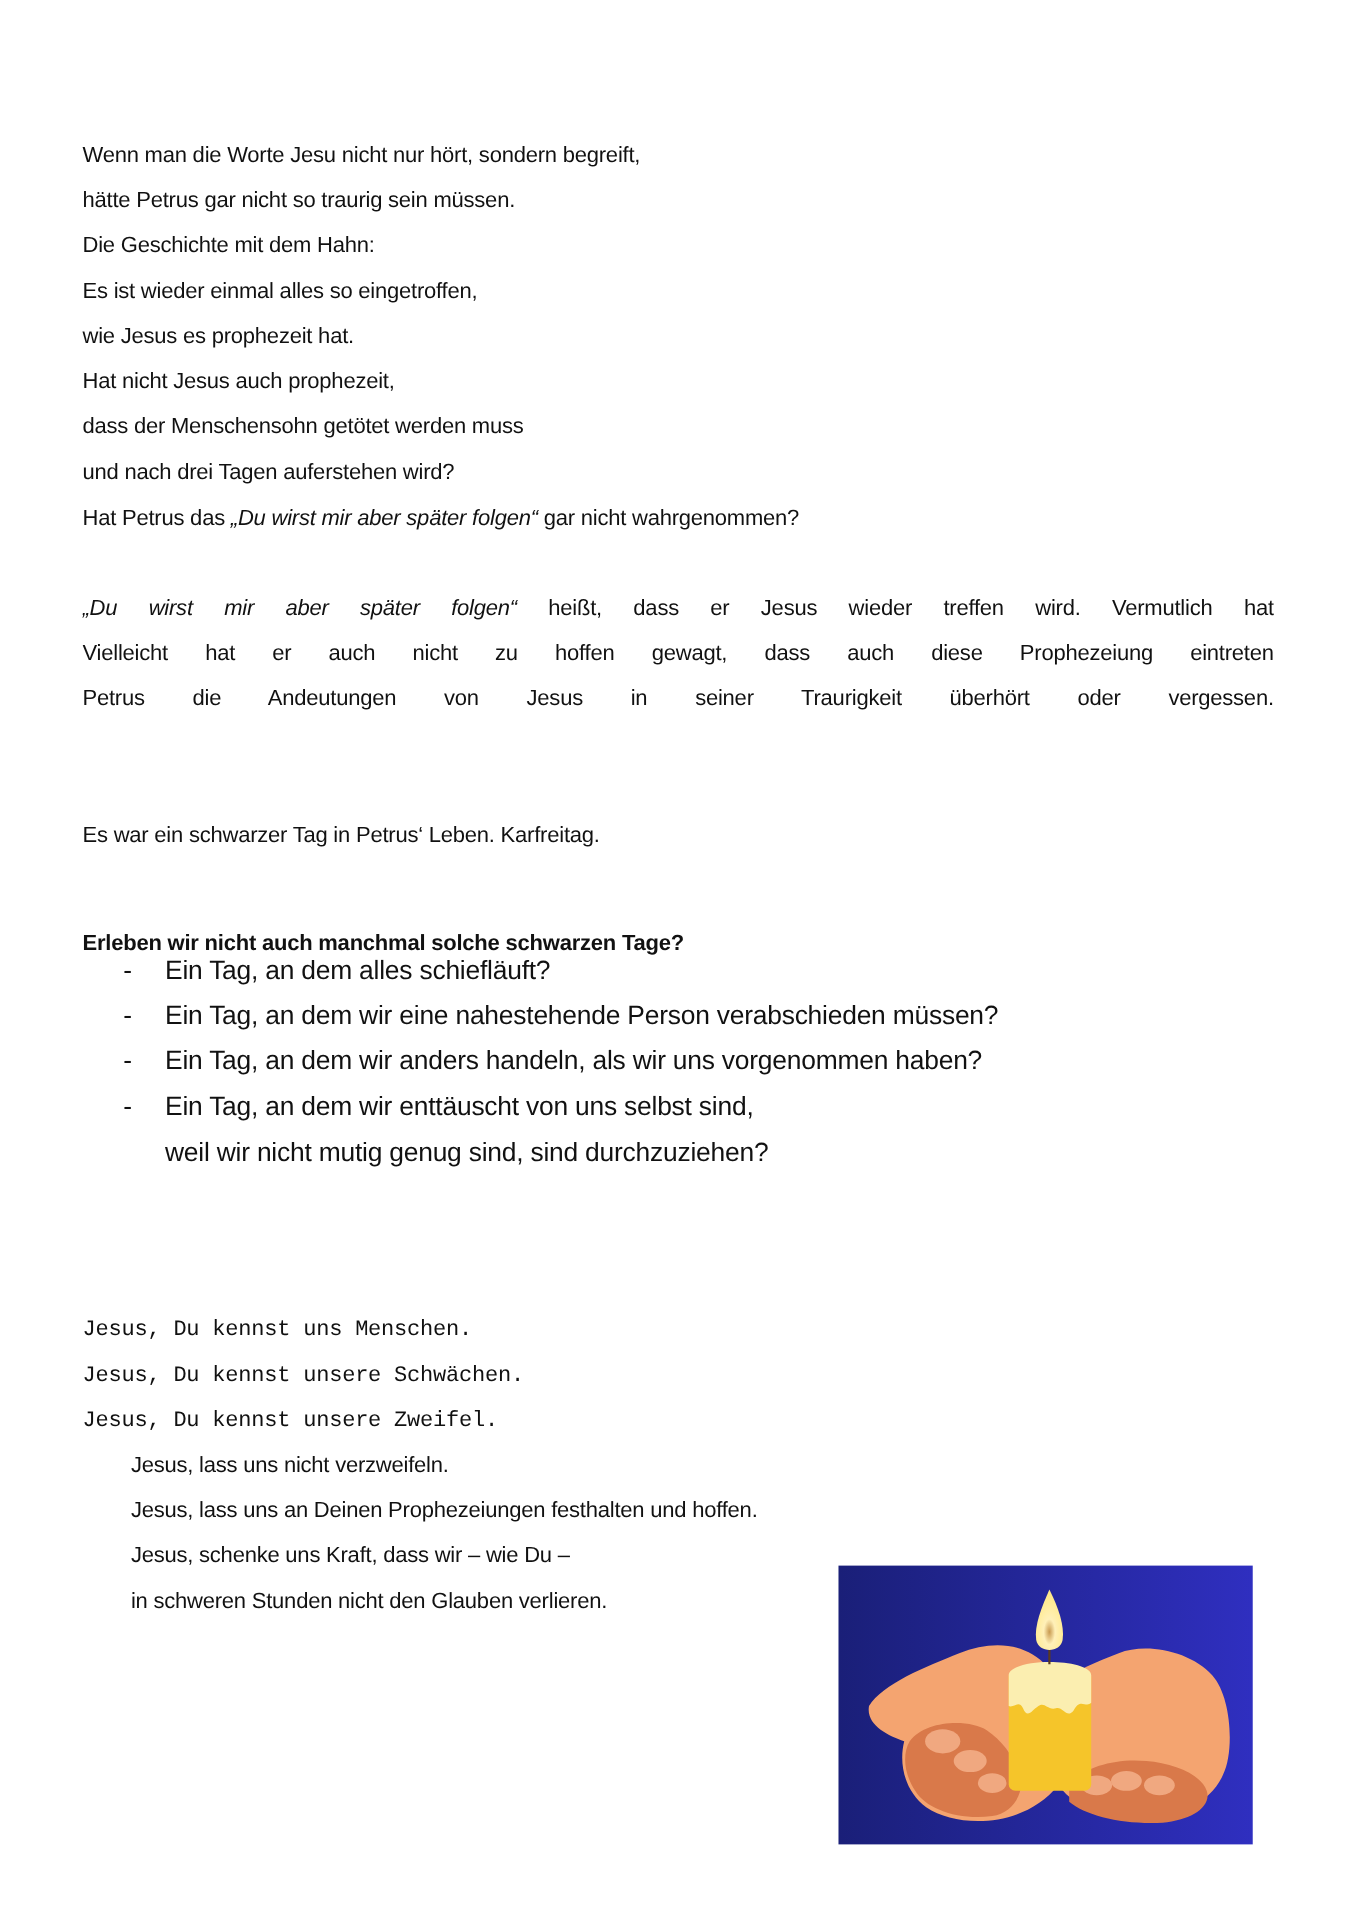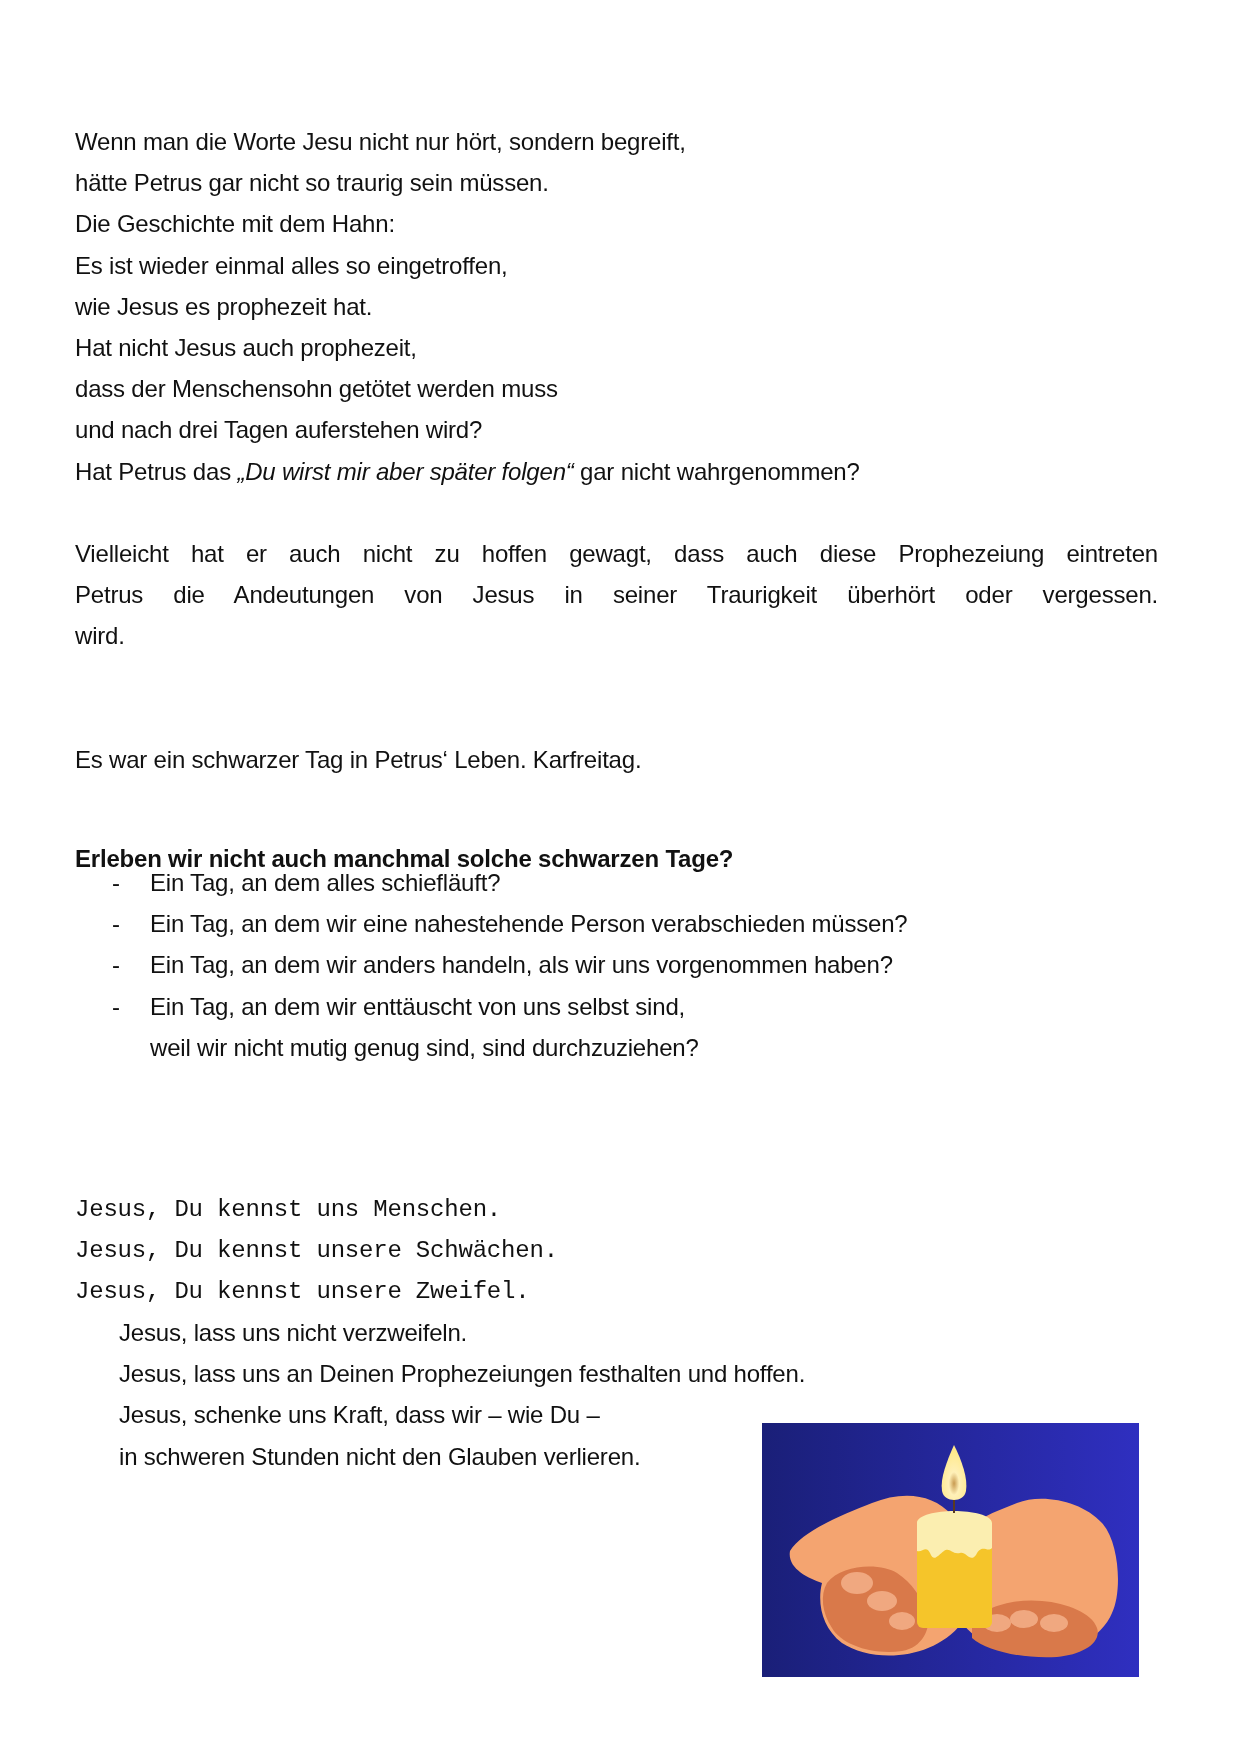--- a/index.html
+++ b/index.html
@@ -1,19 +1,19 @@
 <!DOCTYPE html>
 <html><head>
 <meta charset="utf-8">
 <style>
   html, body { margin: 0; padding: 0; background: #ffffff; }
   body { width: 1240px; height: 1753px; position: relative; overflow: hidden;
          font-family: "Liberation Sans", sans-serif; color: #111111; }
   .page { position: absolute; left: 0; top: 0; width: 1240px; height: 1753px; background: #fff; }
-  .block { position: absolute; left: 75px; width: 1083px; font-size: 24px; line-height: 41.2px; letter-spacing: -0.2px; }
+  .block { position: absolute; left: 75px; width: 1083px; font-size: 20px; line-height: 41.2px; letter-spacing: -0.2px; }
   .line { display: block; white-space: nowrap; height: 41.2px; }
   .just { white-space: normal; text-align: justify; text-align-last: justify; overflow: hidden; }
   em { font-style: italic; }
   .bold { font-weight: bold; }
   .list { position: absolute; left: 75px; width: 1000px; font-size: 24px; line-height: 41.2px; letter-spacing: -0.2px; }
   .li { position: relative; height: 41.2px; white-space: nowrap; }
   .dash { position: absolute; left: 37px; top: 0; }
   .li-text { position: absolute; left: 75px; top: 0; }
   .illustration { position: absolute; left: 762px; top: 1423px; width: 377px; height: 254px; overflow: hidden; }
   .illustration svg { display: block; width: 100%; height: 100%; }
@@ -29,23 +29,23 @@
     <span class="line">Die Geschichte mit dem Hahn:</span>
     <span class="line">Es ist wieder einmal alles so eingetroffen,</span>
     <span class="line">wie Jesus es prophezeit hat.</span>
     <span class="line">Hat nicht Jesus auch prophezeit,</span>
     <span class="line">dass der Menschensohn getötet werden muss</span>
     <span class="line">und nach drei Tagen auferstehen wird?</span>
     <span class="line"><span>Hat Petrus das </span><em>„Du wirst mir aber später folgen“</em><span> gar nicht wahrgenommen?</span></span>
   </div>
 
   <div class="block" style="top:533px;">
+    <span class="line just"><em>„Du wirst mir aber später folgen“</em><span> heißt, dass er Jesus wieder treffen wird. Vermutlich hat</span></span>
     <span class="line just">Vielleicht hat er auch nicht zu hoffen gewagt, dass auch diese Prophezeiung eintreten</span>
     <span class="line just">Petrus die Andeutungen von Jesus in seiner Traurigkeit überhört oder vergessen.</span>
-    <span class="line">wird.</span>
   </div>
 
   <div class="block" style="top:739px;">
     <span class="line">Es war ein schwarzer Tag in Petrus‘ Leben. Karfreitag.</span>
   </div>
 
   <div class="block" style="top:821px;margin-top:17px;">
     <span class="line bold">Erleben wir nicht auch manchmal solche schwarzen Tage?</span>
   </div>
   <div class="list" style="top:862px;">

